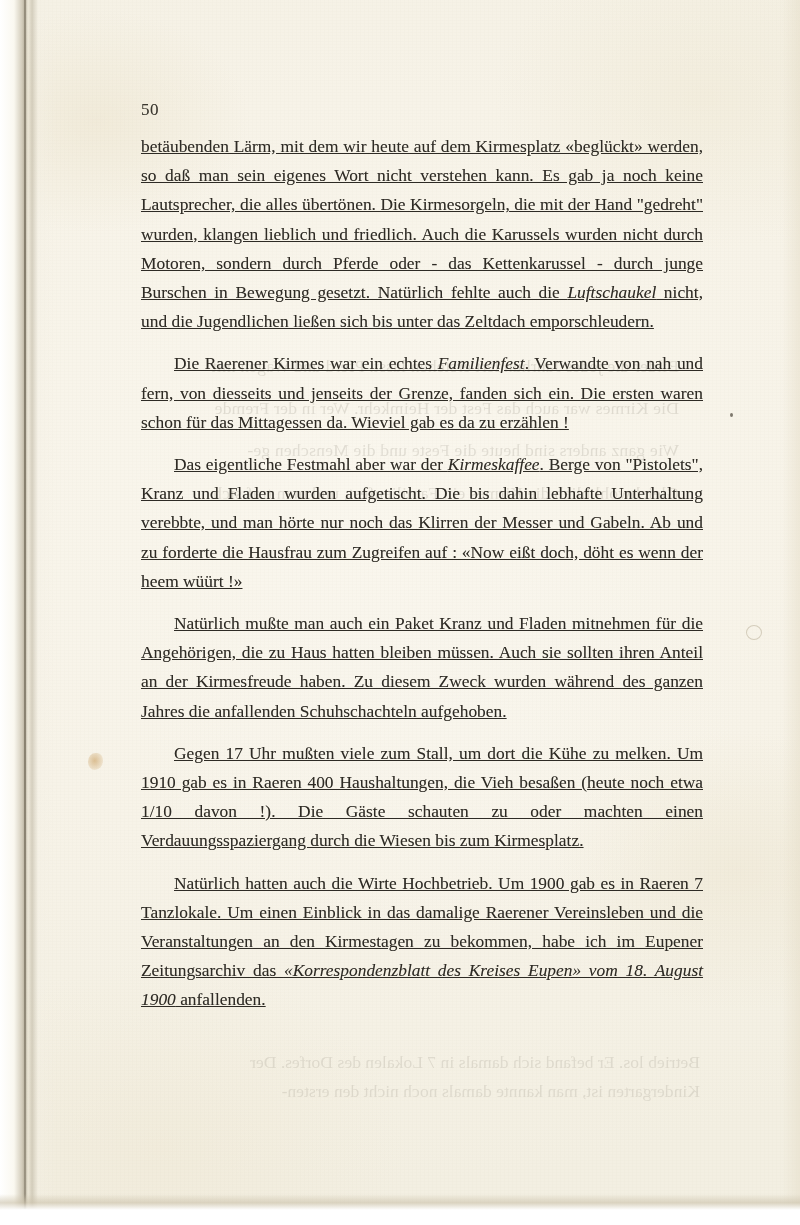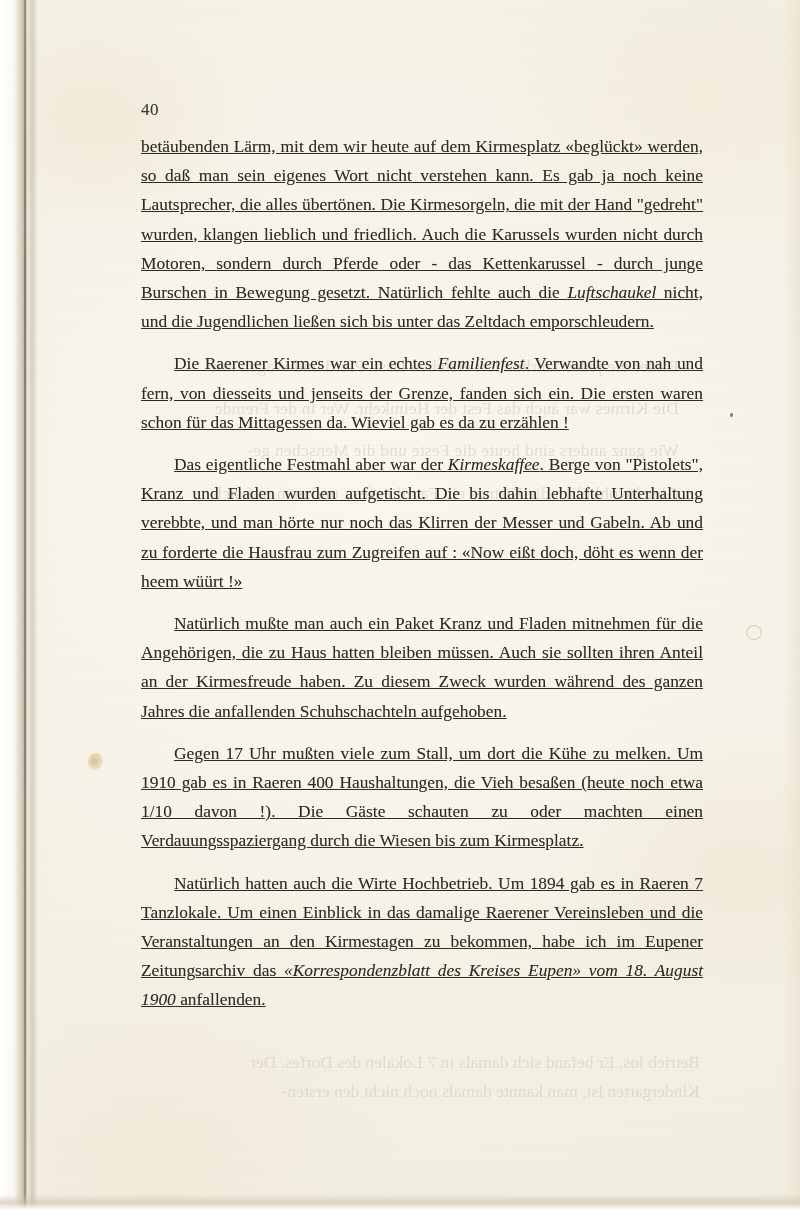--- a/index.html
+++ b/index.html
@@ -232,24 +232,24 @@
 
   <div class="gutter"></div>
   <div class="gutter-edge"></div>
   <div class="right-edge"></div>
   <div class="bottom-edge"></div>
 
   <div class="spot-foxing"></div>
   <div class="spot-dot"></div>
   <div class="spot-ring"></div>
 
-  <div class="folio">40</div>
+  <div class="folio">50</div>
 
   <div class="textblock">
     <p class="first"><span>betäubenden Lärm, mit dem wir heute auf dem Kirmesplatz «beglückt» werden, so daß man sein eigenes Wort nicht verstehen kann. Es gab ja noch keine Lautsprecher, die alles übertönen. Die Kirmesorgeln, die mit der Hand "gedreht" wurden, klangen lieblich und friedlich. Auch die Karussels wurden nicht durch Motoren, sondern durch Pferde oder - das Kettenkarussel - durch junge Burschen in Bewegung gesetzt. Natürlich fehlte auch die </span><i>Luftschaukel</i><span> nicht, und die Jugendlichen ließen sich bis unter das Zeltdach emporschleudern.</span></p>
     <p><span>Die Raerener Kirmes war ein echtes </span><i>Familienfest</i><span>. Verwandte von nah und fern, von diesseits und jenseits der Grenze, fanden sich ein. Die ersten waren schon für das Mittagessen da. Wieviel gab es da zu erzählen !</span></p>
     <p><span>Das eigentliche Festmahl aber war der </span><i>Kirmeskaffee</i><span>. Berge von "Pistolets", Kranz und Fladen wurden aufgetischt. Die bis dahin lebhafte Unterhaltung verebbte, und man hörte nur noch das Klirren der Messer und Gabeln. Ab und zu forderte die Hausfrau zum Zugreifen auf : «Now eißt doch, döht es wenn der heem wüürt !»</span></p>
     <p><span>Natürlich mußte man auch ein Paket Kranz und Fladen mitnehmen für die Angehörigen, die zu Haus hatten bleiben müssen. Auch sie sollten ihren Anteil an der Kirmesfreude haben. Zu diesem Zweck wurden während des ganzen Jahres die anfallenden Schuhschachteln aufgehoben.</span></p>
     <p><span>Gegen 17 Uhr mußten viele zum Stall, um dort die Kühe zu melken. Um 1910 gab es in Raeren 400 Haushaltungen, die Vieh besaßen (heute noch etwa 1/10 davon !). Die Gäste schauten zu oder machten einen Verdauungsspaziergang durch die Wiesen bis zum Kirmesplatz.</span></p>
-    <p><span>Natürlich hatten auch die Wirte Hochbetrieb. Um 1894 gab es in Raeren 7 Tanzlokale. Um einen Einblick in das damalige Raerener Vereinsleben und die Veranstaltungen an den Kirmestagen zu bekommen, habe ich im Eupener Zeitungsarchiv das </span><i>«Korrespondenzblatt des Kreises Eupen» vom 18. August 1900</i><span> anfallenden.</span></p>
+    <p><span>Natürlich hatten auch die Wirte Hochbetrieb. Um 1900 gab es in Raeren 7 Tanzlokale. Um einen Einblick in das damalige Raerener Vereinsleben und die Veranstaltungen an den Kirmestagen zu bekommen, habe ich im Eupener Zeitungsarchiv das </span><i>«Korrespondenzblatt des Kreises Eupen» vom 18. August 1900</i><span> anfallenden.</span></p>
   </div>
 
 </div>
 
 </body></html>

